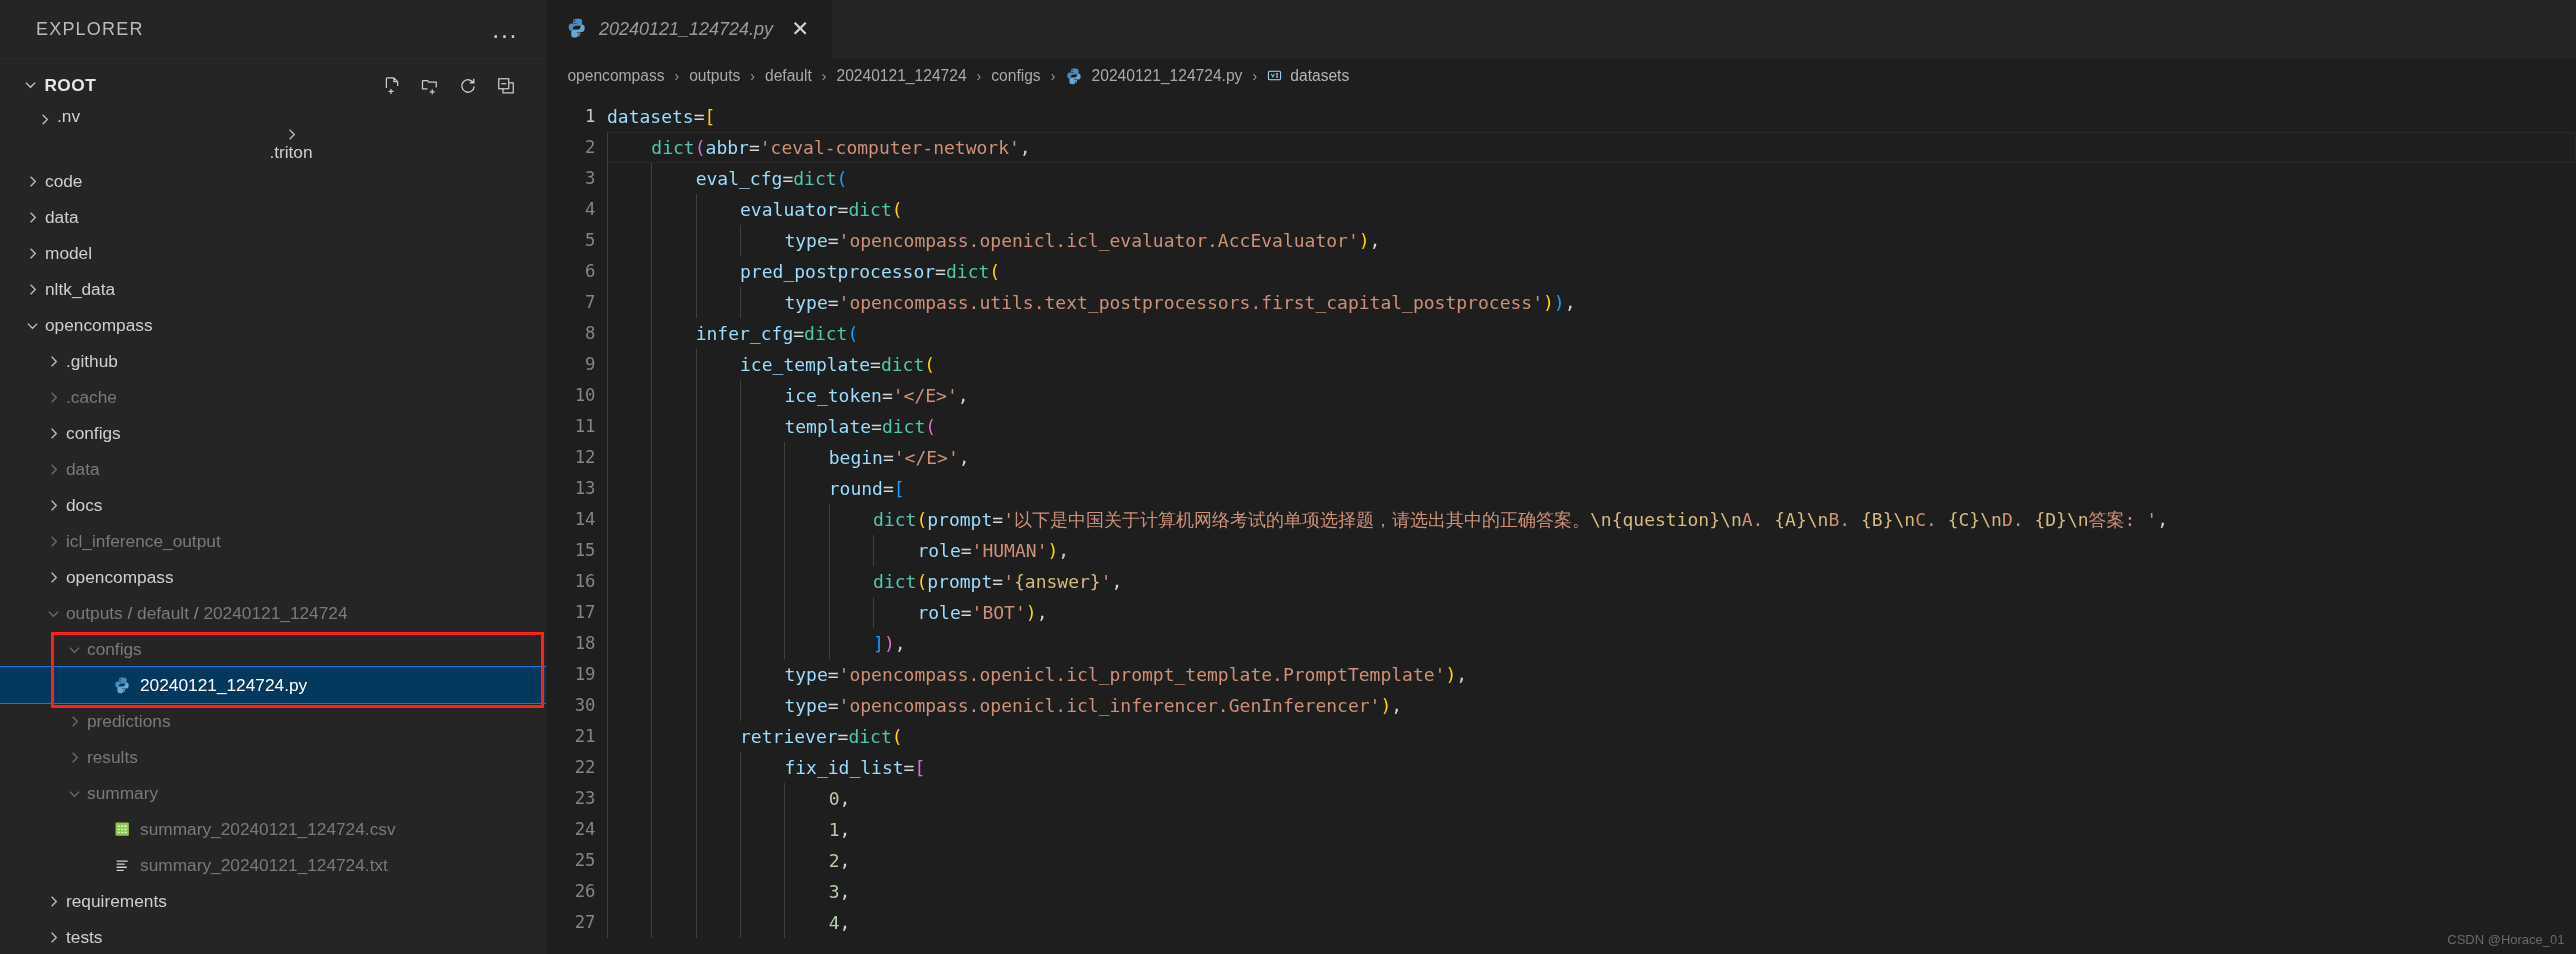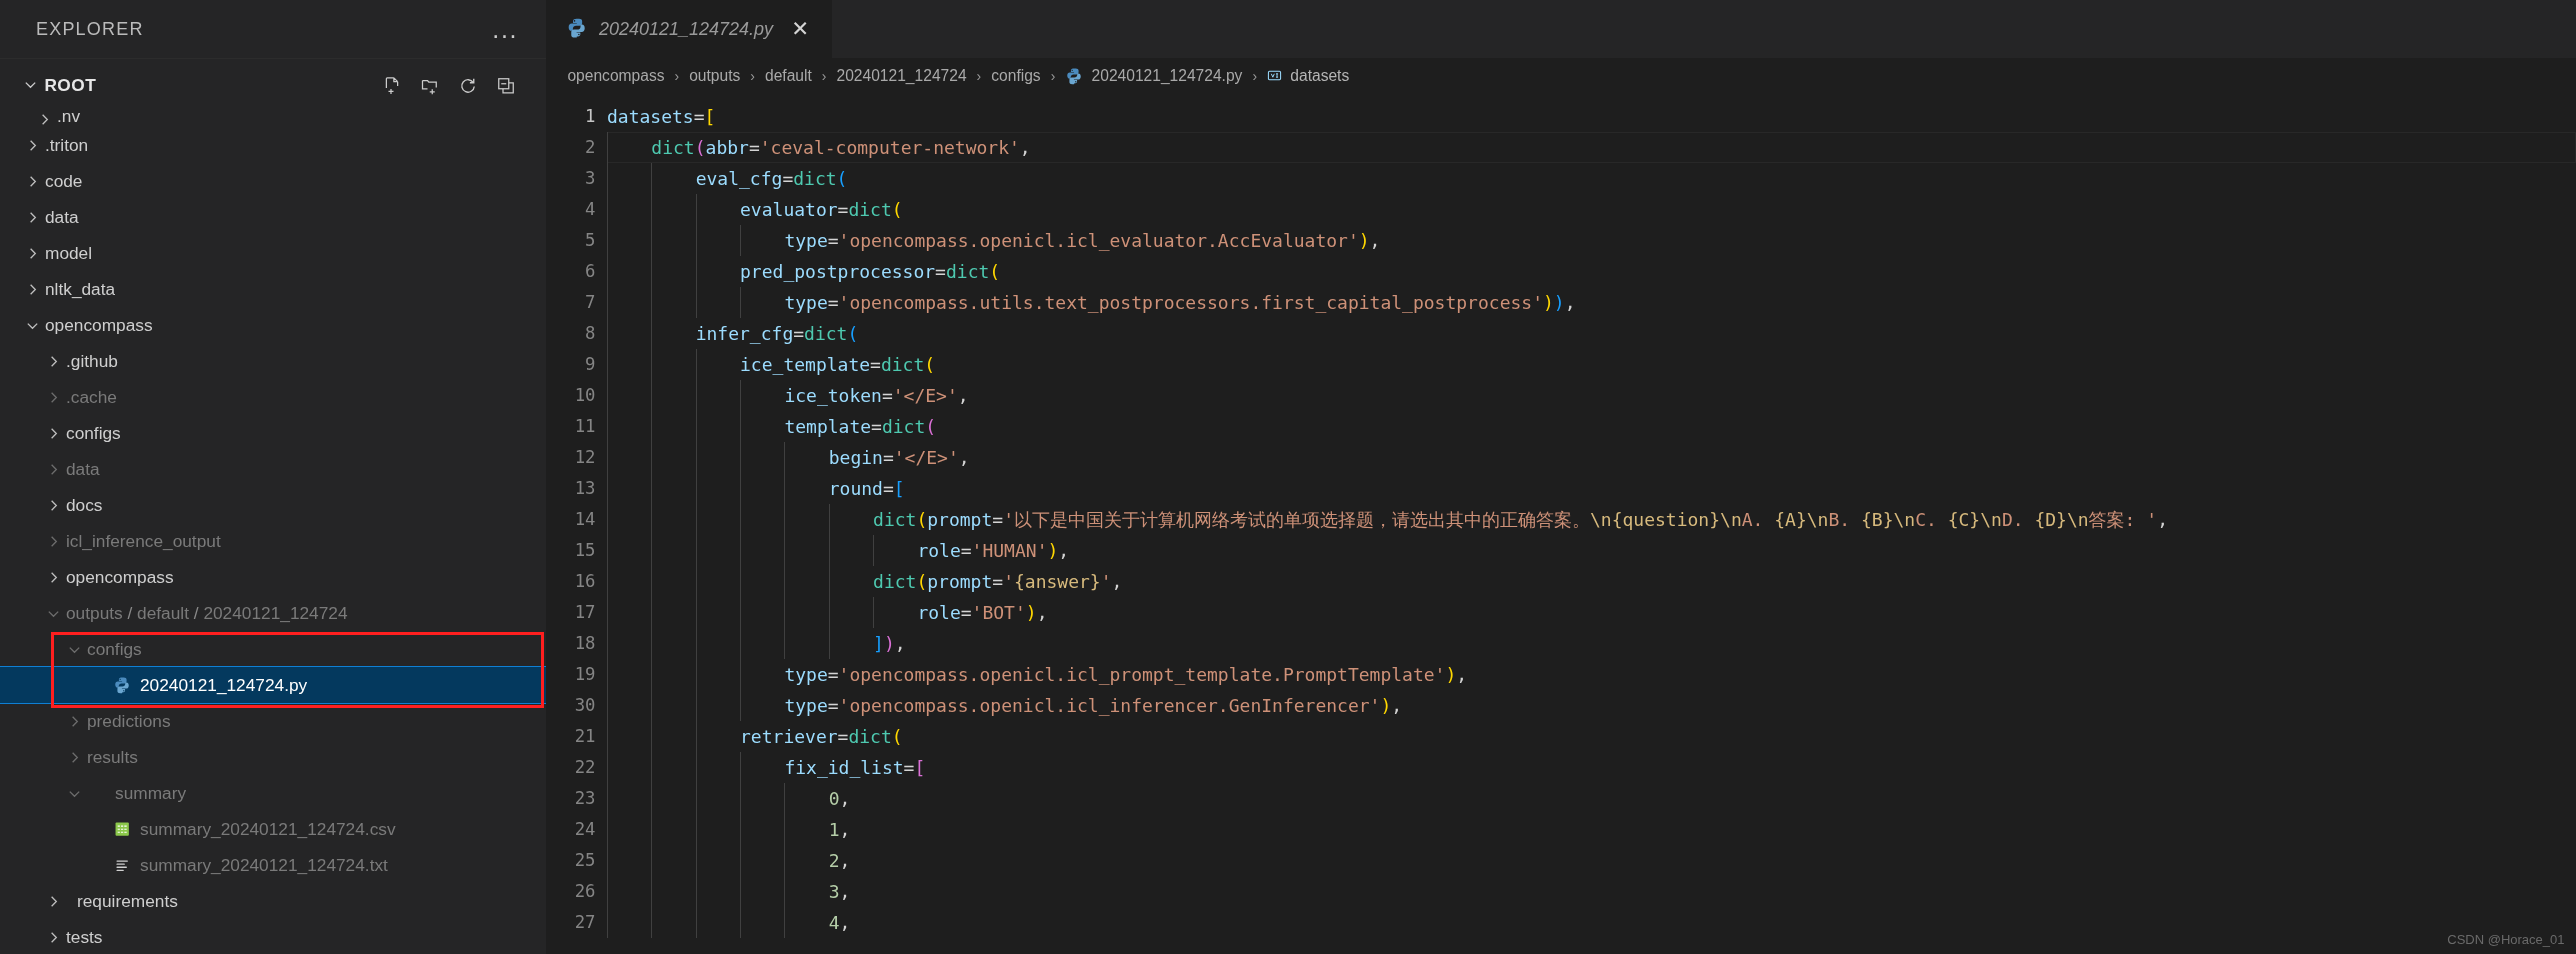--- a/index.html
+++ b/index.html
@@ -113,21 +113,21 @@
 
     <div class="tree" id="tree">
         <div class="row" style="padding-left: 20px; height: 15px; overflow: hidden; align-items: flex-end; margin-left: 12px;">
           <span class="tw">
             <svg width="15" height="15" viewBox="0 0 16 16">
               <path d="M6 3l5 5-5 5" fill="none" stroke="#bfbfbf" stroke-width="1.4"></path>
             </svg>
           </span>
           <span class="nm">.nv</span>
         </div>
-        <div class="row" style="padding-left: 20px;">
+        <div class="row" style="padding-left: 36px; flex-direction: column;">
           <span class="tw">
             <svg width="15" height="15" viewBox="0 0 16 16">
               <path d="M6 3l5 5-5 5" fill="none" stroke="#bfbfbf" stroke-width="1.4"></path>
             </svg>
           </span>
           <span class="nm">.triton</span>
         </div>
         <div class="row" style="padding-left: 20px;">
           <span class="tw">
             <svg width="15" height="15" viewBox="0 0 16 16">
@@ -259,21 +259,21 @@
           <span class="nm">predictions</span>
         </div>
         <div class="row dim" style="padding-left: 62px; text-align: center;">
           <span class="tw">
             <svg width="15" height="15" viewBox="0 0 16 16">
               <path d="M6 3l5 5-5 5" fill="none" stroke="#6d6d6d" stroke-width="1.4"></path>
             </svg>
           </span>
           <span class="nm">results</span>
         </div>
-        <div class="row dim" style="padding-left: 62px; gap: 28px;">
+        <div class="row dim" style="padding-left: 62px;">
           <span class="tw">
             <svg width="15" height="15" viewBox="0 0 16 16">
               <path d="M3 6l5 5 5-5" fill="none" stroke="#6d6d6d" stroke-width="1.4"></path>
             </svg>
           </span>
           <span class="nm">summary</span>
         </div>
         <div class="row dim" style="padding-left: 84px;">
           <span class="tw"></span>
           <span class="fi">
@@ -293,21 +293,21 @@
           <span class="tw"></span>
           <span class="fi">
             <svg width="16.4" height="16.4" viewBox="0 0 16 16">
               <g stroke="#d0d0d0" stroke-width="1.3" stroke-linecap="round">
                 <path d="M3 4h10M3 7h7M3 10h9M3 13h6"></path>
               </g>
             </svg>
           </span>
           <span class="nm">summary_20240121_124724.txt</span>
         </div>
-        <div class="row" style="padding-left: 41px; gap: 11px;">
+        <div class="row" style="padding-left: 41px;">
           <span class="tw">
             <svg width="15" height="15" viewBox="0 0 16 16">
               <path d="M6 3l5 5-5 5" fill="none" stroke="#bfbfbf" stroke-width="1.4"></path>
             </svg>
           </span>
           <span class="nm">requirements</span>
         </div>
         <div class="row" style="padding-left: 41px;">
           <span class="tw">
             <svg width="15" height="15" viewBox="0 0 16 16">

